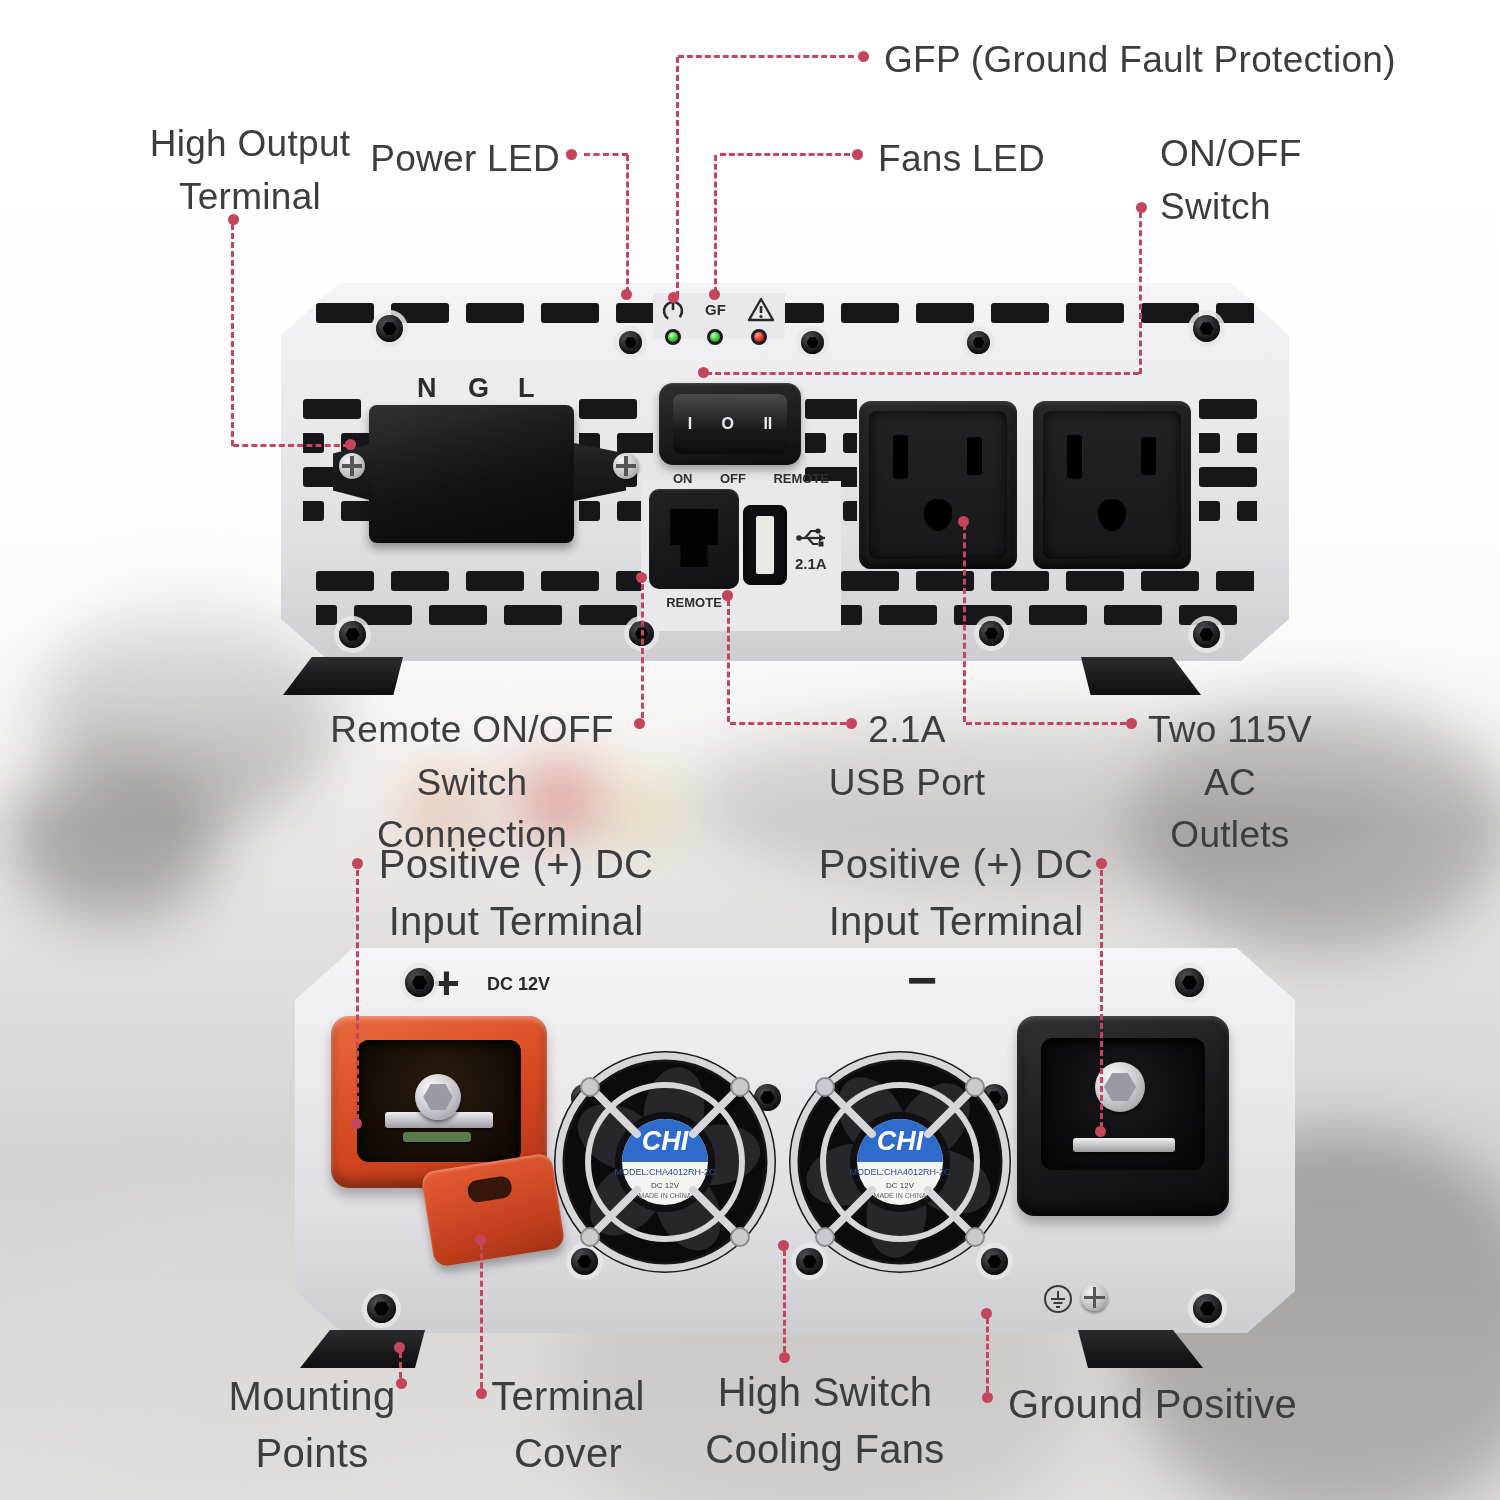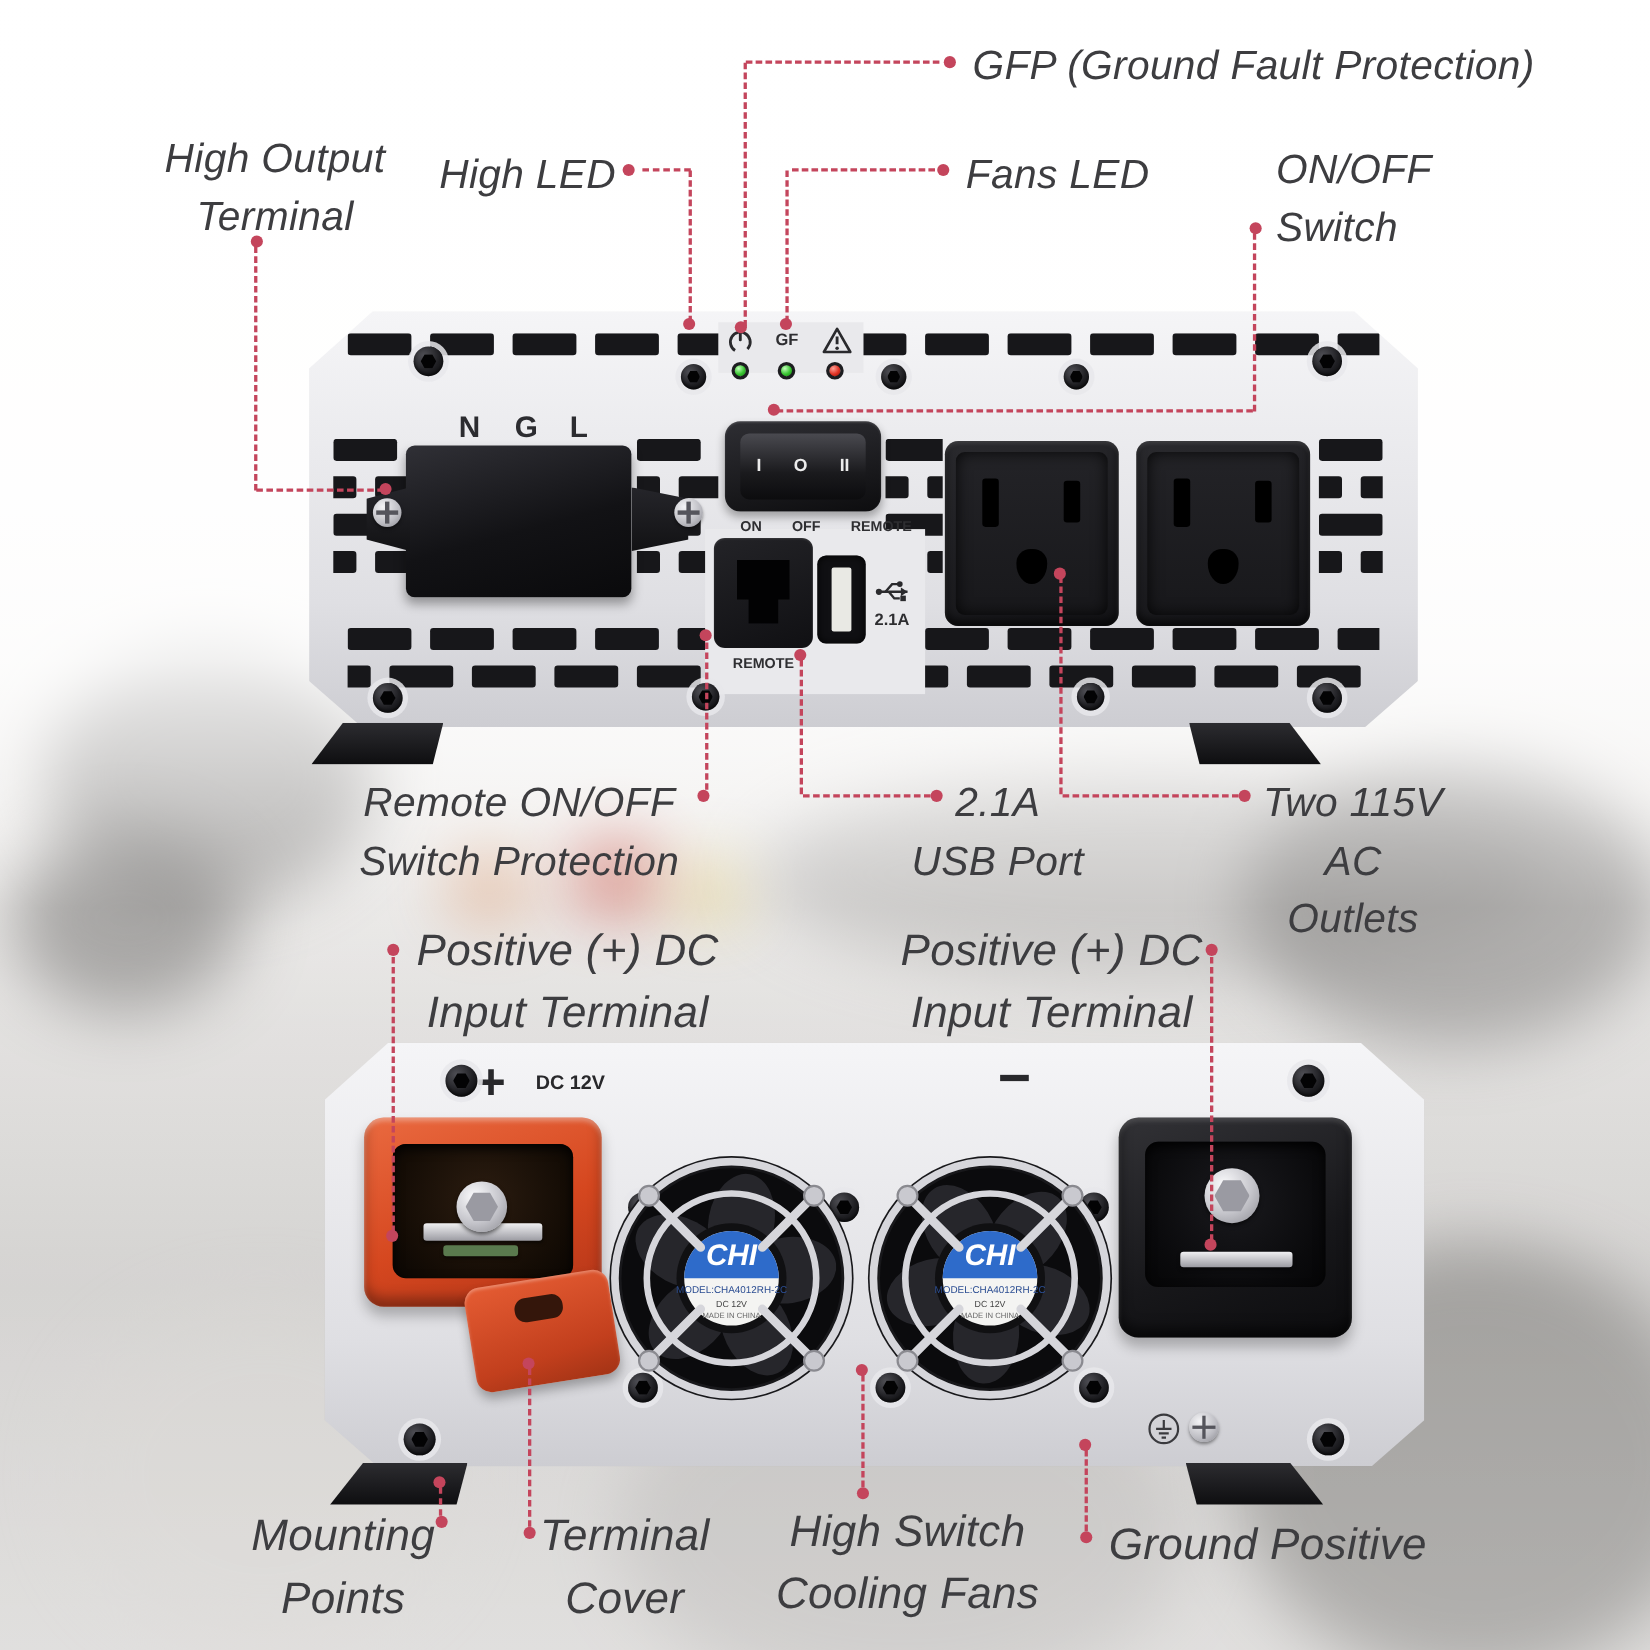--- a/index.html
+++ b/index.html
@@ -63,21 +63,21 @@
   .usb{ position:absolute; width:44px; height:80px; background:#101013; border-radius:8px;
         box-shadow:inset 0 0 8px rgba(0,0,0,.9), 0 1px 2px rgba(255,255,255,.25); }
   .usb-tongue{ position:absolute; left:13px; top:11px; width:18px; height:58px; background:#e9e9e4; border-radius:2px; }
 
   .led{ position:absolute; width:16px; height:16px; border-radius:50%; border:3px solid #1d1d20; }
   .led-green{ background:radial-gradient(circle at 35% 30%,#c2ffba,#38c430 55%,#1d7a1a); }
   .led-red{ background:radial-gradient(circle at 35% 30%,#ffa095,#e03224 55%,#8e150c); }
   .tiny-label{ position:absolute; font-size:13px; font-weight:bold; color:#2e2e31; }
 
   .co-label{ position:absolute; z-index:12; color:var(--ink); font-size:37px; line-height:1.42;
-             white-space:pre-line; letter-spacing:.3px;font-style:italic; }
+             white-space:pre-line; letter-spacing:.3px; }
   .co-label.big{ font-size:40px; }
   .co-label.ctr{ text-align:center; }
   .co-dot{ position:absolute; z-index:12; width:11px; height:11px; border-radius:50%; background:var(--accent); }
   .co-h{ position:absolute; z-index:11; border-top:3px dashed var(--accent); }
   .co-v{ position:absolute; z-index:11; border-left:3px dashed var(--accent); }
 
   .rterm{ position:absolute; border-radius:18px; background:linear-gradient(160deg,#ea6a40,#d5471f 55%,#b23418);
           box-shadow:inset 0 3px 5px rgba(255,255,255,.35), inset 0 -8px 12px rgba(0,0,0,.35), 0 8px 12px rgba(0,0,0,.25); }
   .kterm{ position:absolute; border-radius:18px; background:linear-gradient(160deg,#323236,#17171a 60%,#0c0c0e);
           box-shadow:inset 0 3px 5px rgba(255,255,255,.15), inset 0 -8px 12px rgba(0,0,0,.6), 0 8px 12px rgba(0,0,0,.25); }
@@ -430,21 +430,21 @@
 
   <div>
     <div class="co-label" style="left:884px;top:34px">GFP (Ground Fault Protection)</div>
     <div class="co-dot" style="left:858px;top:51px"></div>
     <div class="co-h" style="left:678px;top:55px;width:176px"></div>
     <div class="co-v" style="left:676px;top:57px;height:240px"></div>
     <div class="co-dot" style="left:668px;top:292px"></div>
   </div>
 
   <div>
-    <div class="co-label" style="left:360px;top:133px;width:200px;text-align:right">High LED</div>
+    <div class="co-label" style="left:360px;top:133px;width:200px;text-align:right">Power LED</div>
     <div class="co-dot" style="left:566px;top:149px"></div>
     <div class="co-h" style="left:584px;top:153px;width:44px"></div>
     <div class="co-v" style="left:626px;top:155px;height:138px"></div>
     <div class="co-dot" style="left:621px;top:289px"></div>
   </div>
 
   <div>
     <div class="co-label" style="left:878px;top:133px">Fans LED</div>
     <div class="co-dot" style="left:852px;top:149px"></div>
     <div class="co-h" style="left:720px;top:153px;width:130px"></div>
@@ -465,21 +465,21 @@
     <div class="co-label ctr" style="left:140px;top:118px;width:220px">High Output
 Terminal</div>
     <div class="co-dot" style="left:228px;top:214px"></div>
     <div class="co-v" style="left:231px;top:224px;height:222px"></div>
     <div class="co-h" style="left:233px;top:444px;width:116px"></div>
     <div class="co-dot" style="left:345px;top:439px"></div>
   </div>
 
   <div>
     <div class="co-label ctr" style="left:322px;top:704px;width:300px">Remote ON/OFF
-Switch Protection</div>
+Switch Connection</div>
     <div class="co-dot" style="left:634px;top:718px"></div>
     <div class="co-v" style="left:641px;top:584px;height:134px"></div>
     <div class="co-dot" style="left:636px;top:572px"></div>
   </div>
 
   <div>
     <div class="co-label ctr" style="left:822px;top:704px;width:170px">2.1A
 USB Port</div>
     <div class="co-dot" style="left:846px;top:718px"></div>
     <div class="co-h" style="left:730px;top:722px;width:116px"></div>

